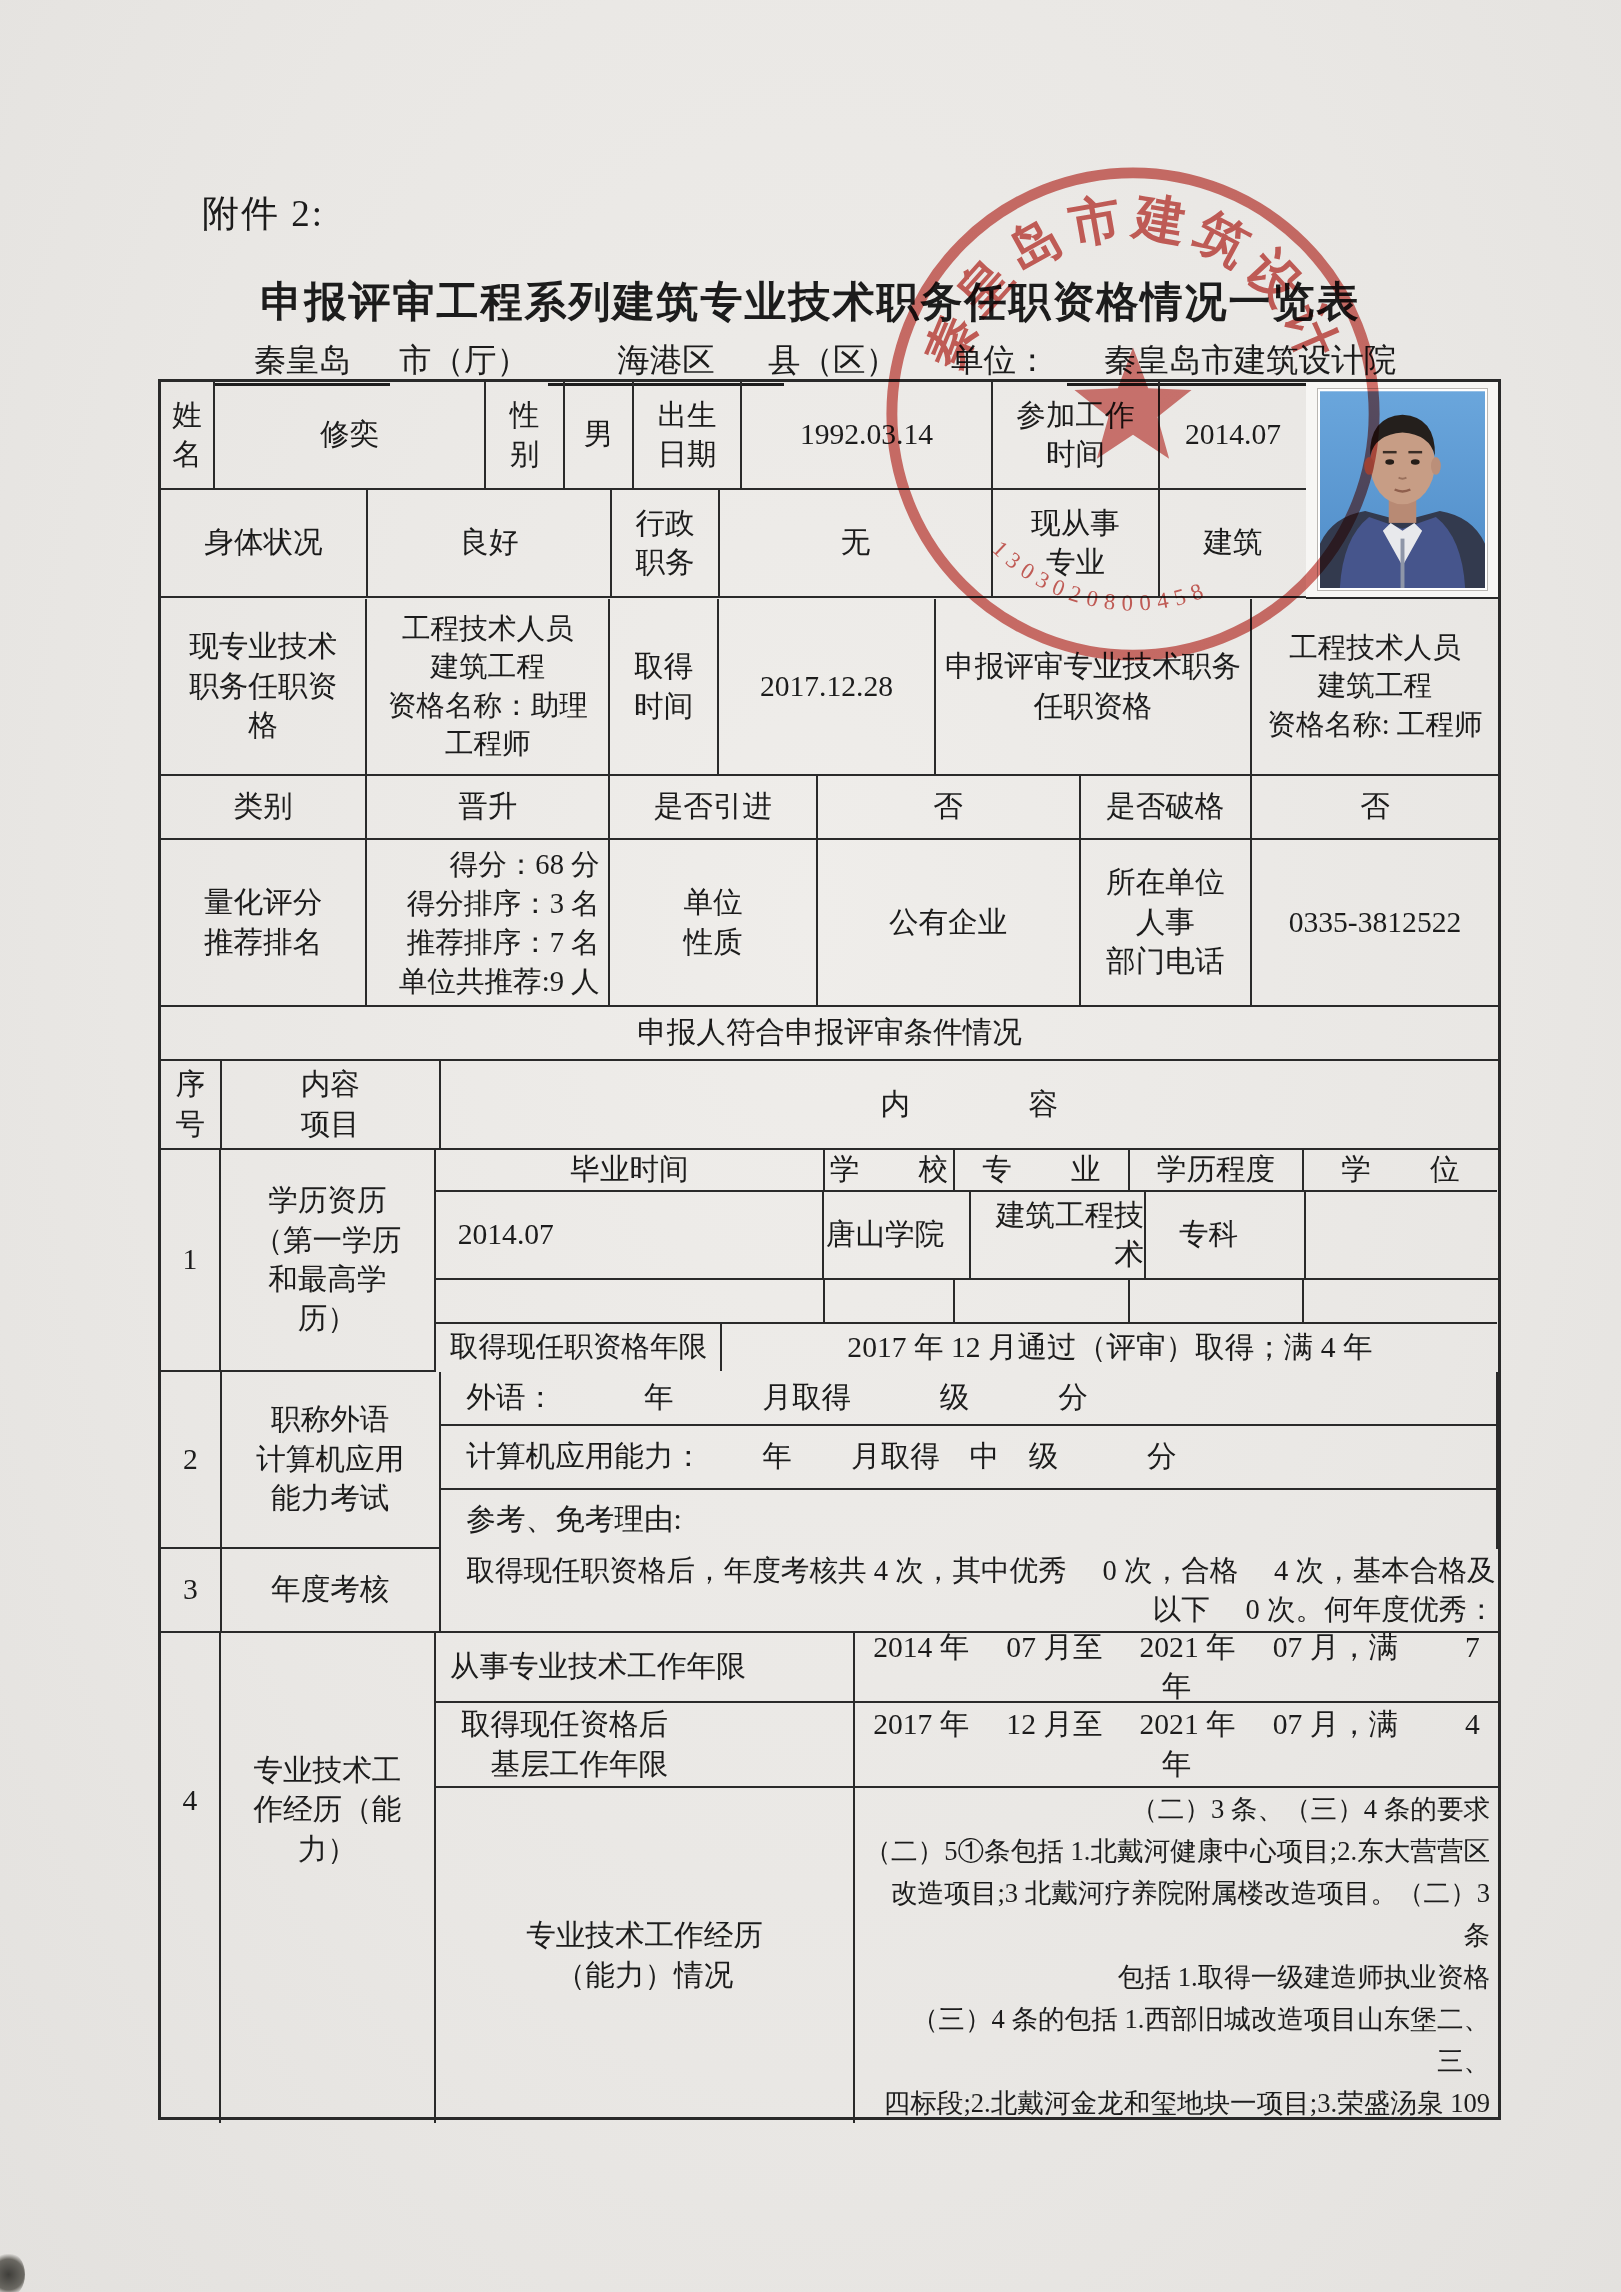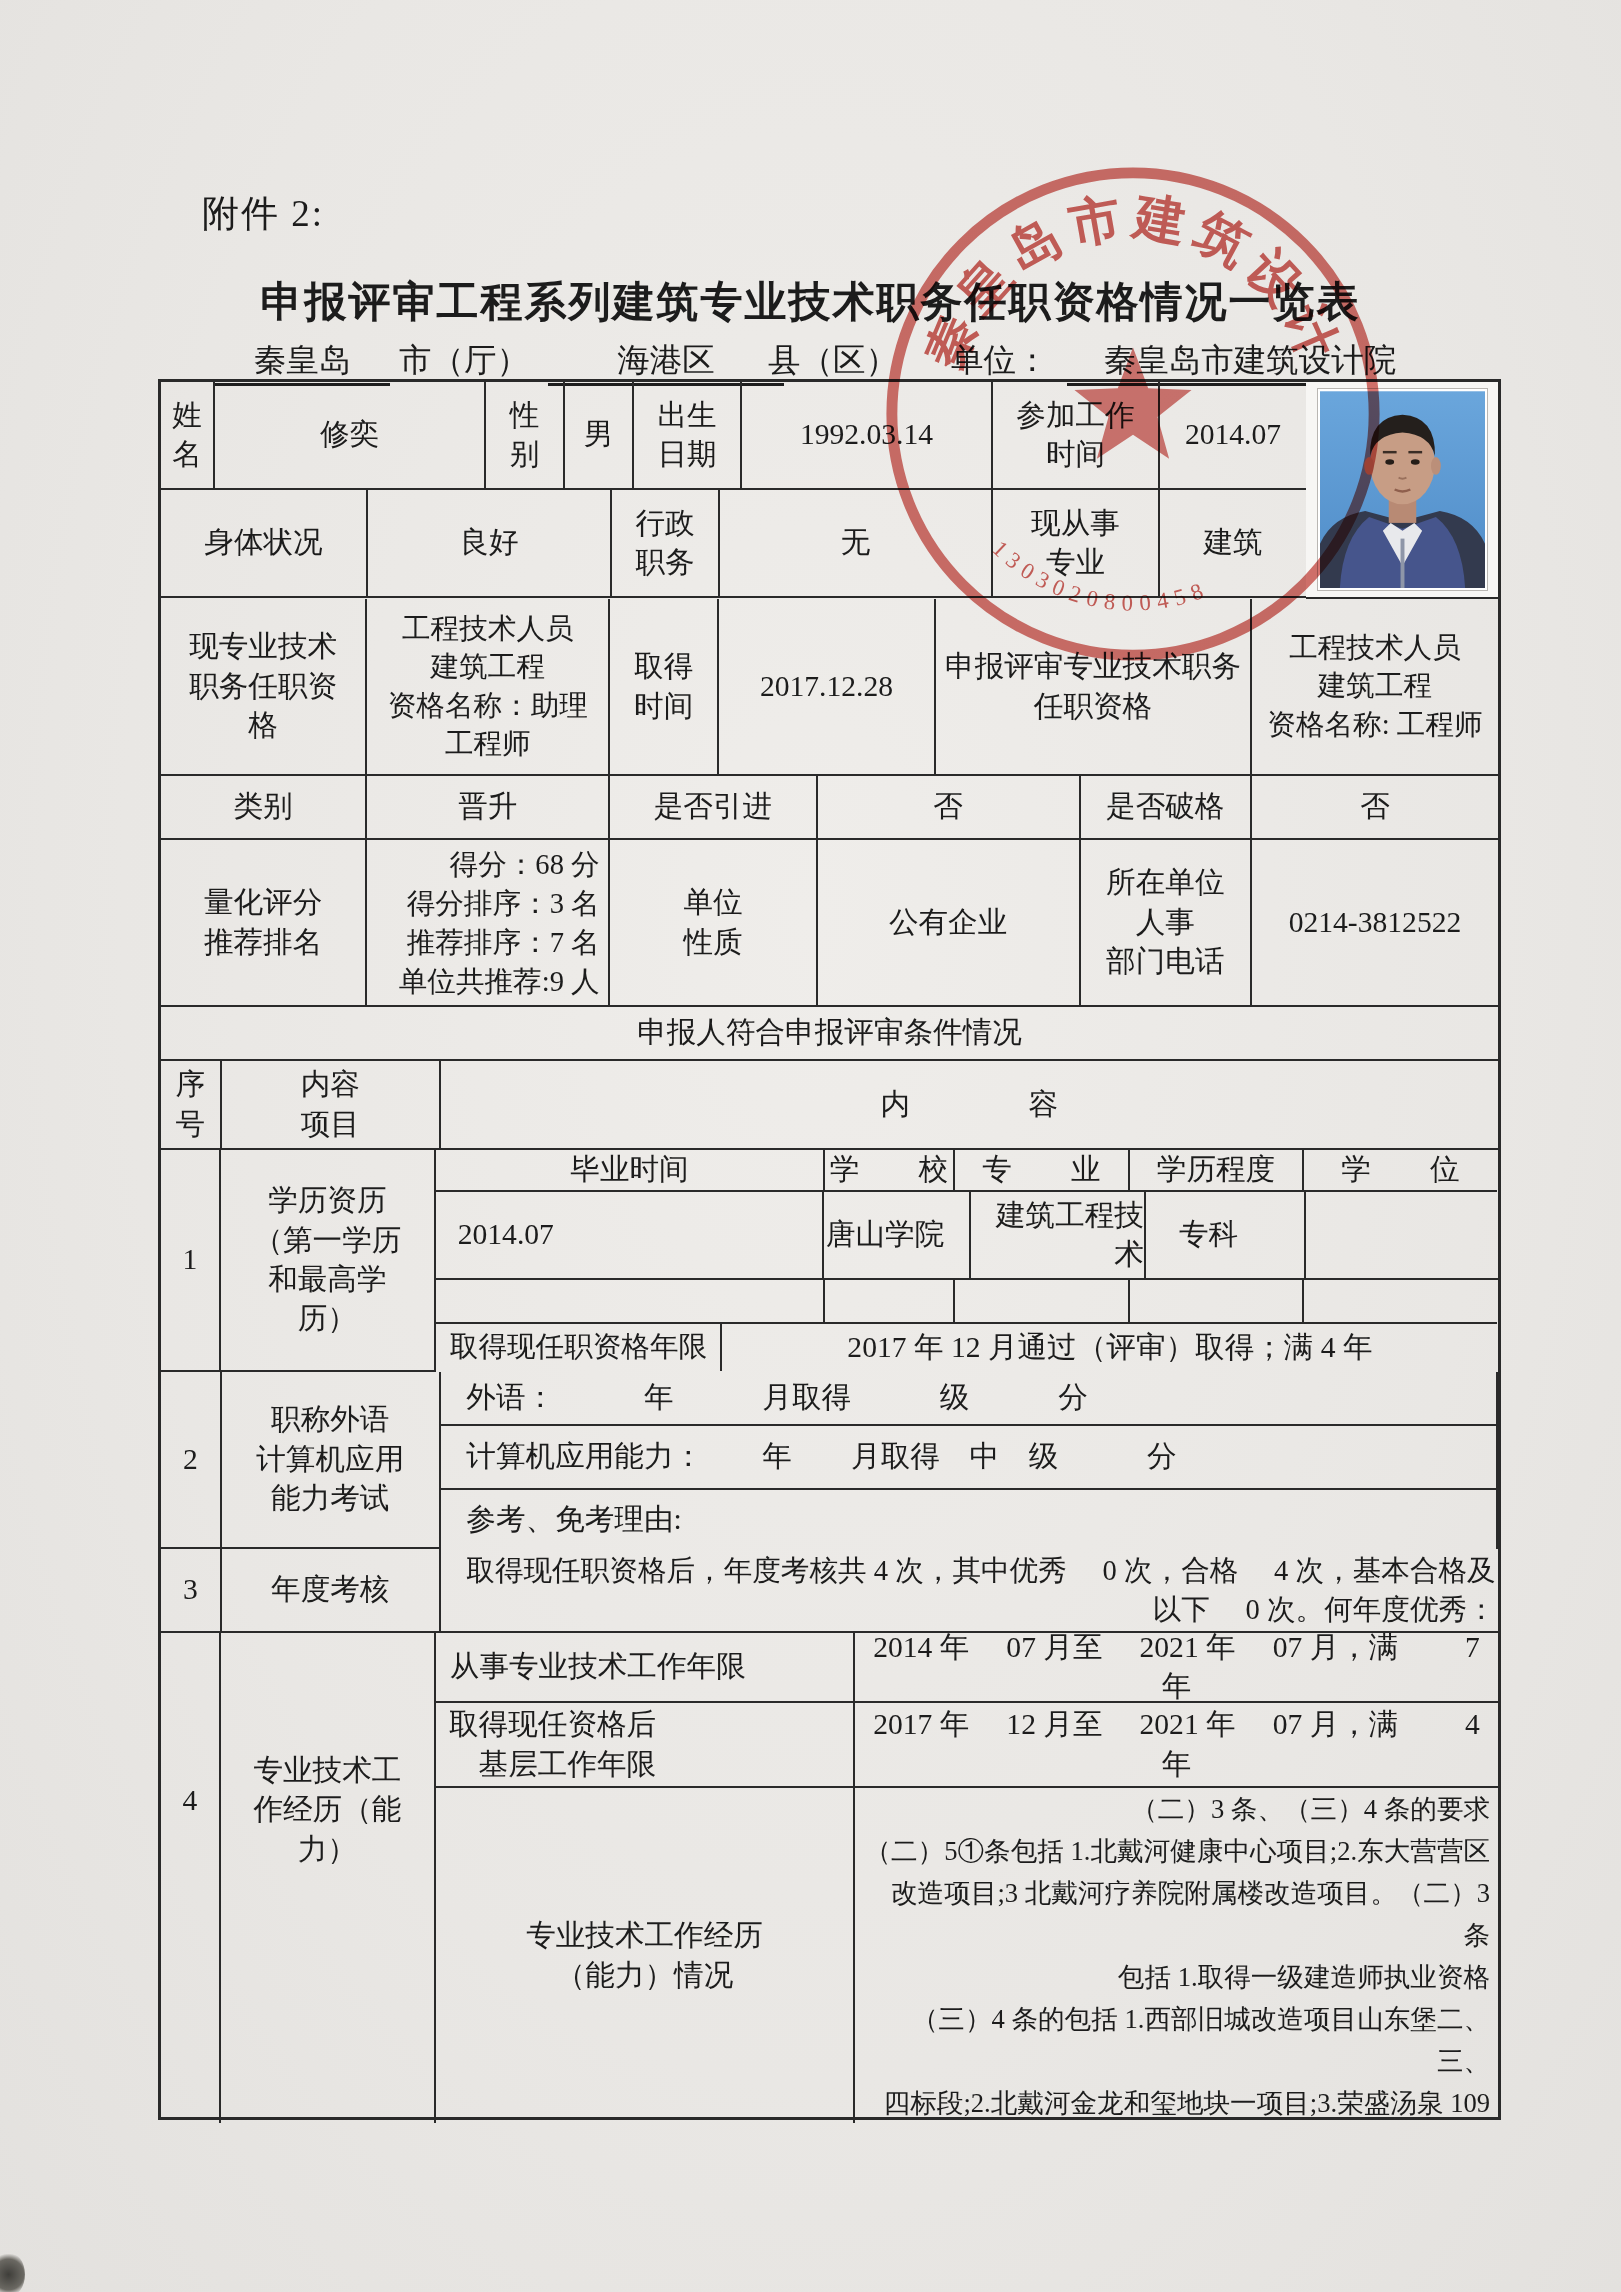--- a/index.html
+++ b/index.html
@@ -148,21 +148,21 @@
       <div class="c pre s29 lh40 left" style="width:244px;padding-left:31.5px">得分：68 分
 得分排序：3 名
 推荐排序：7 名
 单位共推荐:9 人</div>
       <div class="c pre" style="width:208px">单位
 性质</div>
       <div class="c" style="width:264px">公有企业</div>
       <div class="c pre" style="width:172px">所在单位
 人事
 部门电话</div>
-      <div class="c nr" style="width:247px">0214-3812522</div>
+      <div class="c nr" style="width:247px">0335-3812522</div>
     </div>
 
     <div class="row" style="height:54px">
       <div class="c nr" style="width:1343px">申报人符合申报评审条件情况</div>
     </div>
 
     <div class="row" style="height:89px">
       <div class="c pre" style="width:61px">序
 号</div>
       <div class="c pre" style="width:220px">内容
@@ -228,21 +228,21 @@
       <div class="c nb" style="width:61px;align-items:flex-start;padding-top:148px">4</div>
       <div class="c nb pre" style="width:220px;align-items:flex-start;padding-top:118px;justify-content:center">专业技术工
 作经历（能
 力）</div>
       <div class="col nr" style="width:1062px">
         <div class="row" style="height:70px">
           <div class="c left" style="width:419px;padding-left:13.8px">从事专业技术工作年限</div>
           <div class="c nr pre" style="width:643px">2014 年　 07 月至　 2021 年　 07 月，满　　 7 年</div>
         </div>
         <div class="row" style="height:85px">
-          <div class="c left pre" style="width:419px;padding-left:13px">取得现任资格后
+          <div class="c left pre" style="width:419px;padding-left:25px">取得现任资格后
 基层工作年限</div>
           <div class="c nr pre" style="width:643px">2017 年　 12 月至　 2021 年　 07 月，满　　 4 年</div>
         </div>
         <div class="row" style="height:335px">
           <div class="c nb pre" style="width:419px">专业技术工作经历
 （能力）情况</div>
           <div class="c nb nr left pre s27" style="width:643px;padding:3.9px 7.9px">本人满足专业技术工作经历(能力)条件的(二)5 ① 条、
 （二）3 条、（三）4 条的要求
 （二）5①条包括 1.北戴河健康中心项目;2.东大营营区
 改造项目;3 北戴河疗养院附属楼改造项目。（二）3 条

